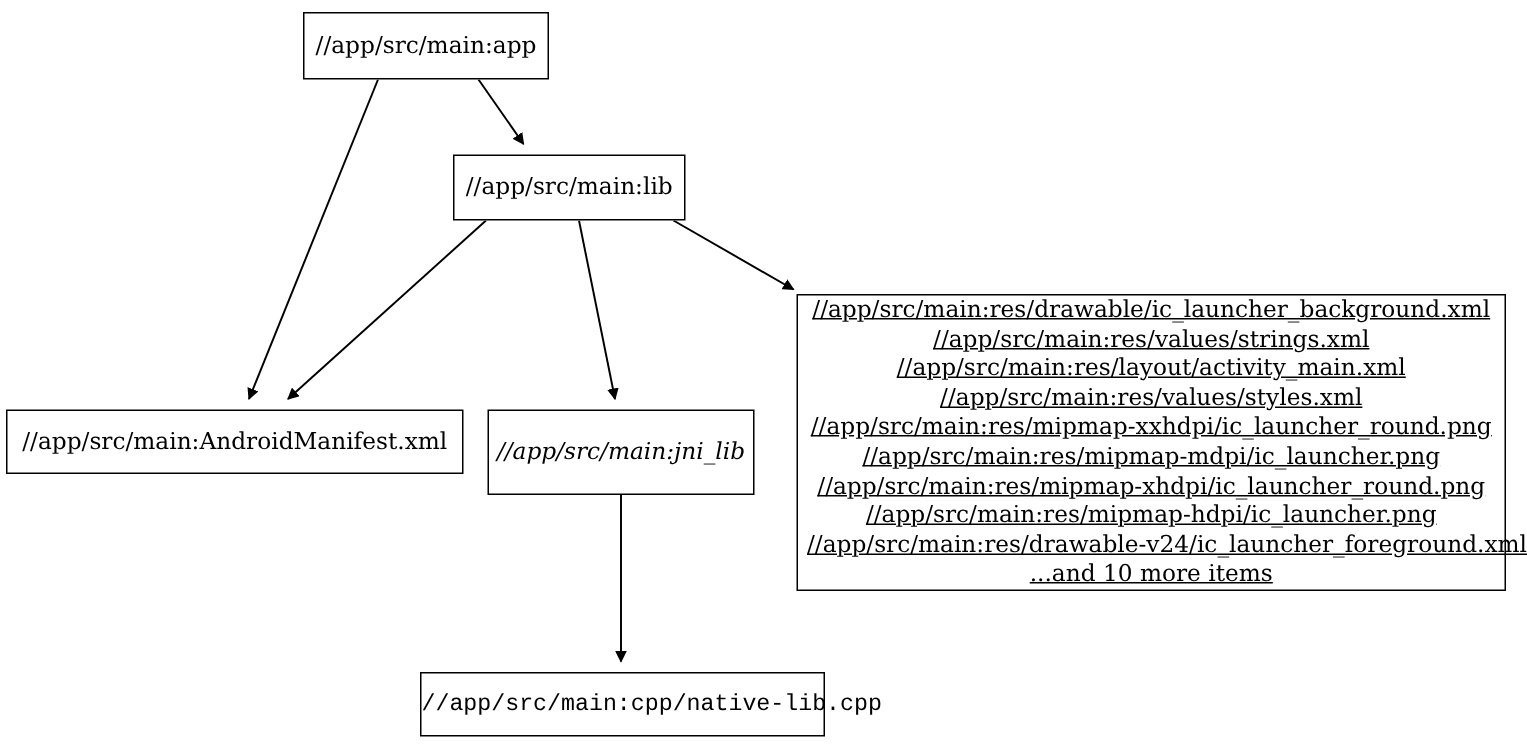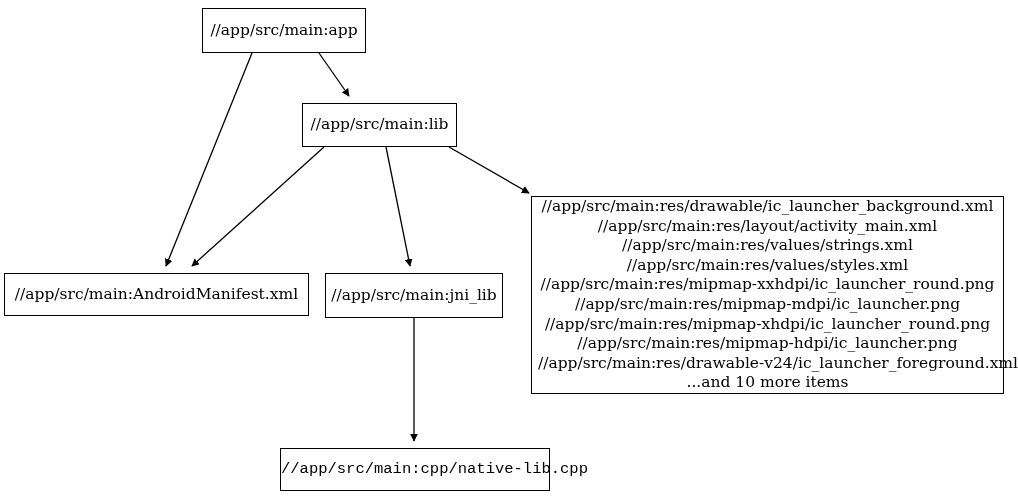--- a/index.html
+++ b/index.html
@@ -44,26 +44,27 @@
   .node-multiline {
     white-space: normal;
     line-height: 19.6px;
     padding: 4px 6px;
   }
   .node-multiline .ml-line {
     display: block;
     white-space: nowrap;
     font-size: 15.5px;
     text-align: center;
+    text-decoration: underline;
   }
   
   #node-app        { left: 202px; top: 8px;   width: 164px; height: 45px; }
   #node-lib        { left: 302px; top: 103px; width: 155px; height: 44px; }
   #node-manifest   { left: 4px;   top: 273px; width: 305px; height: 43px; }
-  #node-jnilib     { left: 325px; top: 273px; width: 178px; height: 45px; }
+  #node-jnilib     { left: 325px; top: 273px; width: 178px; height: 57px; font-style: italic; }
   #node-res        { left: 531px; top: 196px; width: 473px; height: 198px; }
   #node-nativelib  { left: 280px; top: 448px; width: 270px; height: 43px; font-family: Liberation Mono, monospace; }
 </style>
 </head>
 <body>
 
 <svg id="graph-canvas" viewBox="0 0 1018 496" xmlns="http://www.w3.org/2000/svg">
   <defs>
     <marker id="arrow" viewBox="0 0 10 10" refX="9" refY="5" markerWidth="6" markerHeight="6" orient="auto-start-reverse">
       <path d="M 0 0 L 10 5 L 0 10 z" fill="#000000"></path>
@@ -95,22 +96,22 @@
   <span class="node-label">//app/src/main:AndroidManifest.xml</span>
 </div>
 
 <div class="node" id="node-jnilib">
   <span class="node-label">//app/src/main:jni_lib</span>
 </div>
 
 <div class="node node-multiline" id="node-res">
   <div class="node-label">
     <span class="ml-line">//app/src/main:res/drawable/ic_launcher_background.xml</span>
+    <span class="ml-line">//app/src/main:res/values/strings.xml</span>
     <span class="ml-line">//app/src/main:res/layout/activity_main.xml</span>
-    <span class="ml-line">//app/src/main:res/values/strings.xml</span>
     <span class="ml-line">//app/src/main:res/values/styles.xml</span>
     <span class="ml-line">//app/src/main:res/mipmap-xxhdpi/ic_launcher_round.png</span>
     <span class="ml-line">//app/src/main:res/mipmap-mdpi/ic_launcher.png</span>
     <span class="ml-line">//app/src/main:res/mipmap-xhdpi/ic_launcher_round.png</span>
     <span class="ml-line">//app/src/main:res/mipmap-hdpi/ic_launcher.png</span>
     <span class="ml-line">//app/src/main:res/drawable-v24/ic_launcher_foreground.xml</span>
     <span class="ml-line">...and 10 more items</span>
   </div>
 </div>
 

